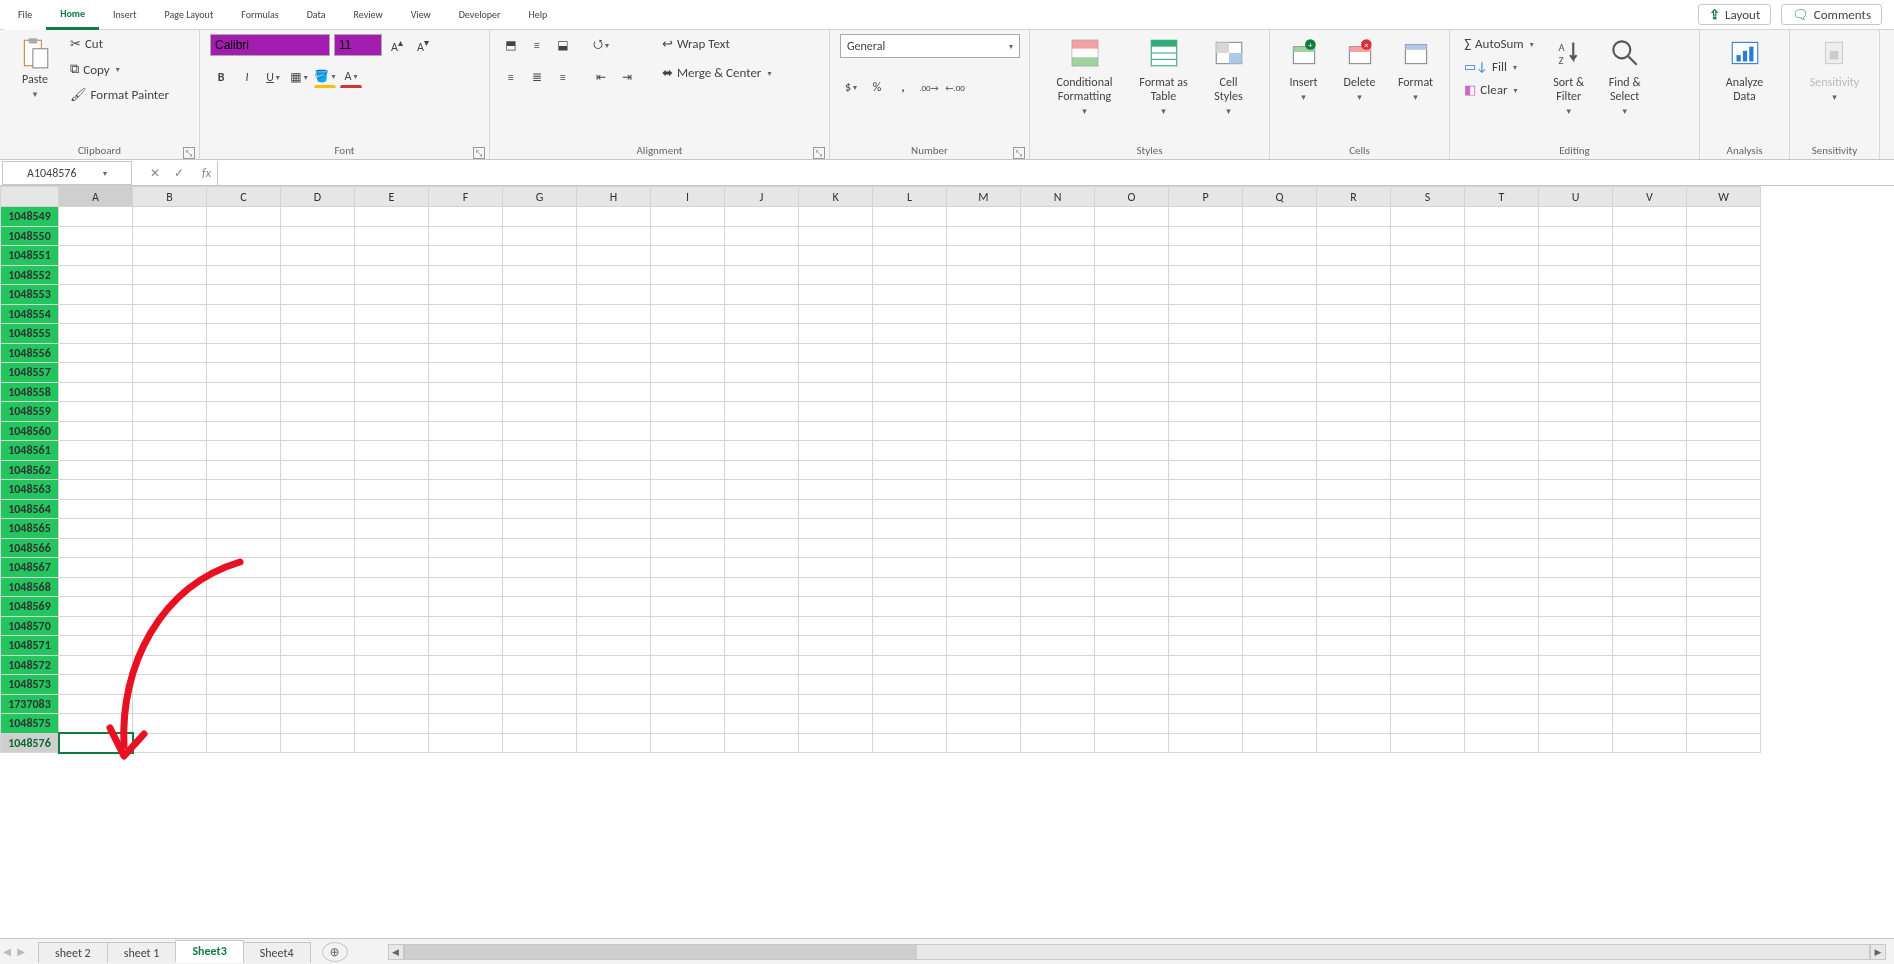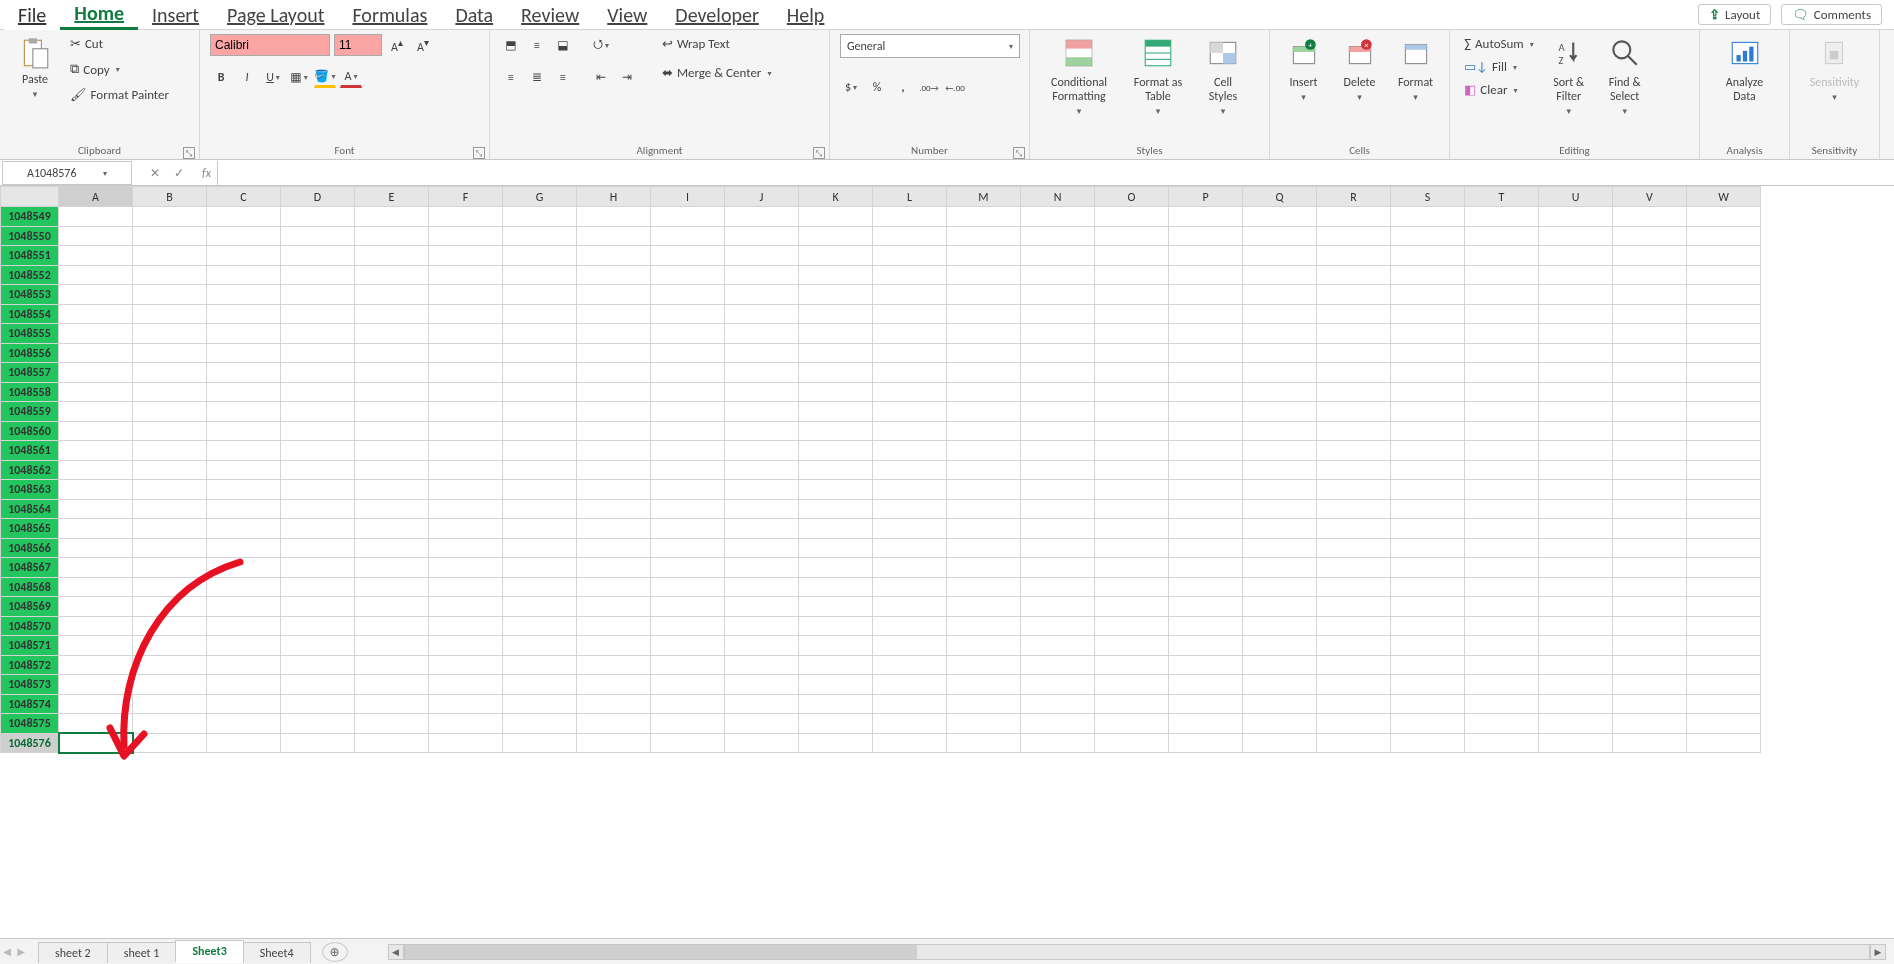--- a/index.html
+++ b/index.html
@@ -1,41 +1,41 @@
 <!DOCTYPE html>
 <html><head>
 <meta charset="utf-8">
 <style>
   * { box-sizing: border-box; margin: 0; padding: 0; }
   body { font-family: "Segoe UI", Calibri, sans-serif; font-size: 12px; color: #444; background: #fff; overflow: hidden; width: 1894px; height: 964px; position: relative; }
 
   
   .tabs { display: flex; align-items: center; height: 30px; border-bottom: 1px solid #d4d4d4; padding: 0 4px; background:#fff;}
-  .tab { padding: 0 14px; height: 30px; display:flex; align-items:center; cursor:pointer; font-size:20px; color:#444;text-decoration:underline;}
+  .tab { padding: 0 14px; height: 30px; display:flex; align-items:center; cursor:pointer; font-size:10px; color:#444;}
   .tab.file { background:#fff; color:#333; }
   .tab.active { color:#107c41; font-weight:600; border-bottom:3px solid #107c41; height:30px; }
   .tabs-right { margin-left:auto; display:flex; gap:10px; padding-right:8px;}
   .tabs-right .rbtn { border:1px solid #c8c8c8; padding:2px 10px; border-radius:3px; display:flex; align-items:center; gap:5px; font-size:13px; cursor:pointer; background:#fff;}
   .tabs-right .share-icon{color:#107c41;font-weight:bold;}
   .tabs-right .comment-icon{color:#107c41;}
 
   
   .ribbon { display:flex; height:130px; background:#f5f5f5; border-bottom:1px solid #c8c8c8;}
   .group { border-right:1px solid #d8d8d8; padding:4px 10px 0 10px; display:flex; flex-direction:column; position:relative;}
   .group-label { font-size:11px; color:#666; text-align:center; height:18px; display:flex; align-items:center; justify-content:center; position:relative;}
   .group-label .launcher{ position:absolute; right:-6px; bottom:0px; width:12px;height:12px; border:1px solid #999; font-size:8px; display:flex;align-items:center;justify-content:center;color:#666;}
   .group-body { flex:1; display:flex; gap:6px; align-items:flex-start;}
   .col { display:flex; flex-direction:column; gap:4px; }
   .row { display:flex; gap:4px; align-items:center;}
   .btn { display:flex; align-items:center; gap:4px; padding:2px 4px; cursor:pointer; font-size:13px; color:#444;}
   .vbtn{display:flex;flex-direction:column;align-items:center;gap:2px;cursor:pointer; padding:2px 4px; font-size:12px; min-width:50px;}
   .vbtn .caret{font-size:9px;color:#666;}
   .icon{display:inline-flex;align-items:center;justify-content:center;}
   .dd{font-size:8px;color:#666;margin-left:2px;}
-  select,input.combo{border:1px solid #aaa;background:#fca5a5;font-size:12px;height:22px;}
+  select,input.combo{border:1px solid #aaa;background:#a21caf;font-size:12px;height:22px;}
   .font-name{width:120px;padding:0 4px;}
   .font-size{width:48px;padding:0 4px;}
   .sq{width:22px;height:22px;border:1px solid transparent;display:flex;align-items:center;justify-content:center;cursor:pointer;}
   .underbar-yellow{border-bottom:3px solid #ffc000;}
   .underbar-red{border-bottom:3px solid #d13438;}
   .numfmt{width:180px;height:24px;border:1px solid #aaa;background:#fff;padding:0 6px;display:flex;align-items:center;justify-content:space-between;}
   .disabled{color:#bbb;}
 
   
   .fbar{display:flex;align-items:center;height:26px;border-bottom:1px solid #c8c8c8;background:#fff;}
@@ -263,21 +263,21 @@
         </div>
       </div>
     </div>
     <div class="group-label">
         <span>Number</span>
         <span class="launcher">⤡</span>
       </div>
   </div>
 
   <div class="group" style="width:240px">
-    <div class="group-body" style="justify-content:flex-start">
+    <div class="group-body" style="justify-content:center">
       <div class="vbtn">
         <span><svg class="ico-l" viewBox="0 0 32 32">
               <rect x="4" y="4" width="24" height="24" fill="#fff" stroke="#888"></rect>
               <rect x="4" y="4" width="24" height="8" fill="#f2a0a0"></rect>
               <rect x="4" y="12" width="24" height="8" fill="#fff"></rect>
               <rect x="4" y="20" width="24" height="8" fill="#9ed29e"></rect>
             </svg></span>
         <span style="width:70px;text-align:center">Conditional Formatting</span>
           <span class="caret">▾</span>
       </div>
@@ -1111,21 +1111,21 @@
           <td class="cell"></td>
           <td class="cell"></td>
           <td class="cell"></td>
           <td class="cell"></td>
           <td class="cell"></td>
           <td class="cell"></td>
           <td class="cell"></td>
           <td class="cell"></td>
         </tr>
         <tr>
-          <th class="rowhdr">1048574</th>
+          <th class="rowhdr">1737083</th>
           <td class="cell"></td>
           <td class="cell"></td>
           <td class="cell"></td>
           <td class="cell"></td>
           <td class="cell"></td>
           <td class="cell"></td>
           <td class="cell"></td>
           <td class="cell"></td>
           <td class="cell"></td>
           <td class="cell"></td>

